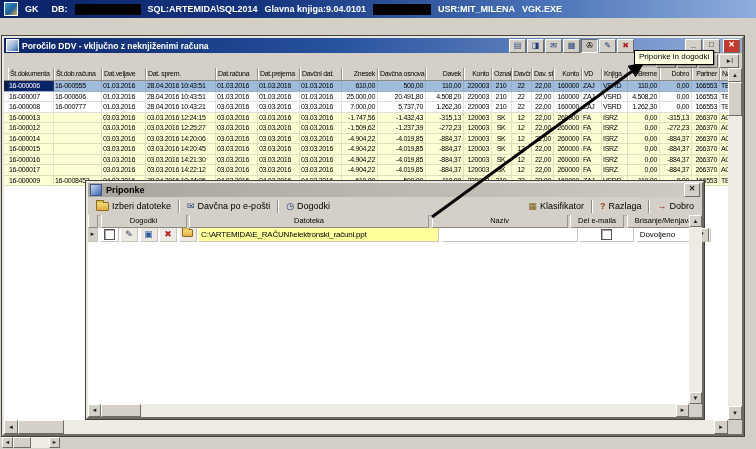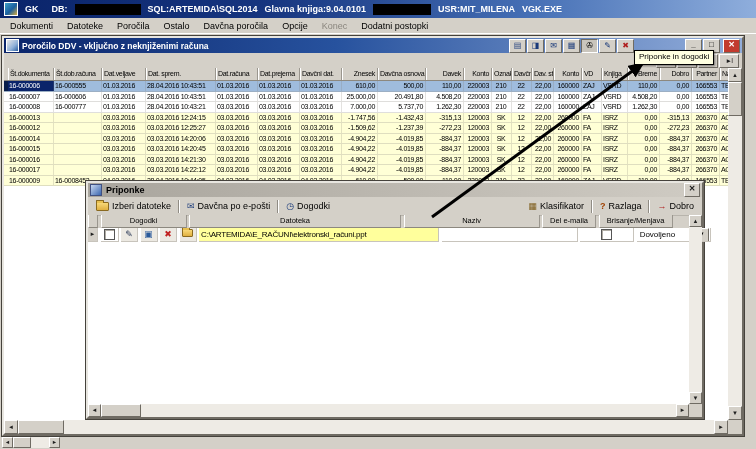--- a/index.html
+++ b/index.html
@@ -142,21 +142,21 @@
   .fold{width:13px;height:9px;display:inline-block;position:relative;border-radius:1px;
     background:linear-gradient(#F8D878,#E0B040);border:1px solid #8A6A20;box-sizing:border-box;}
   .fold::before{content:"";position:absolute;left:-1px;top:-3px;width:6px;height:2px;
     background:#E8C050;border:1px solid #8A6A20;border-bottom:none;border-radius:1px 1px 0 0;}
   .fold.small{width:11px;height:8px;}
 
   .pr-ghead{position:absolute;left:0;top:32px;height:13px;width:601px;white-space:nowrap;overflow:hidden;}
   .ph{display:inline-block;height:13px;line-height:12px;box-sizing:border-box;vertical-align:top;
     background:#D4D0C8;border-right:1px solid #9A968E;border-left:1px solid #FFF;border-bottom:1px solid #8C887F;
     font-size:7.5px;text-align:center;overflow:hidden;white-space:nowrap;}
-  .ph.sel{width:10px;} .ph.c0{width:86px;} .ph.c1{width:212px;} .ph.c2{width:136px;}
+  .ph.sel{width:10px;} .ph.c0{width:86px;} .ph.c1{width:240px;} .ph.c2{width:136px;}
   .ph.c3{width:54px;} .ph.c4{width:74px;}
 
   .pr-row{position:absolute;left:0;top:45px;height:14px;width:601px;white-space:nowrap;background:#FFF;}
   .pc{display:inline-block;height:14px;line-height:13px;box-sizing:border-box;vertical-align:top;
     border-right:1px solid #C8C4BC;border-bottom:1px solid #C8C4BC;overflow:hidden;font-size:8px;}
   .pc.sel{width:10px;background:#D4D0C8;text-align:center;font-size:6px;color:#202020;}
   .pc.chk{width:18px;text-align:center;}
   .pc.ic{width:17px;text-align:center;background:#ECE9E2;}
   .pc.file{width:240px;background:#FFFF9C;padding:0 2px;letter-spacing:-0.2px;}
   .pc.naziv{width:136px;}
@@ -205,30 +205,20 @@
     <span>GK</span>
     <span style="margin-left:6px;text-align:right;">DB:</span>
     <span class="redact r1"></span>
     <span>SQL:ARTEMIDA\SQL2014</span>
     <span>Glavna knjiga:9.04.0101</span>
     <span class="redact r2"></span>
     <span>USR:MIT_MILENA</span>
     <span>VGK.EXE</span>
   </div>
 
-  <div class="menubar">
-    <span class="mi">Dokumenti</span>
-    <span class="mi">Datoteke</span>
-    <span class="mi">Poročila</span>
-    <span class="mi">Ostalo</span>
-    <span class="mi">Davčna poročila</span>
-    <span class="mi">Opcije</span>
-    <span class="mi disabled">Konec</span>
-    <span class="mi">Dodatni postopki</span>
-  </div>
 
   <div class="win ddv">
     <div class="ddv-title">
       <span class="wicon"></span>
       <span>Poročilo DDV - vključno z neknjiženimi računa</span>
       <span class="tb-icons">
         <span class="tbtn">▤</span>
         <span class="tbtn">◨</span>
         <span class="tbtn">✉</span>
         <span class="tbtn">▦</span>

